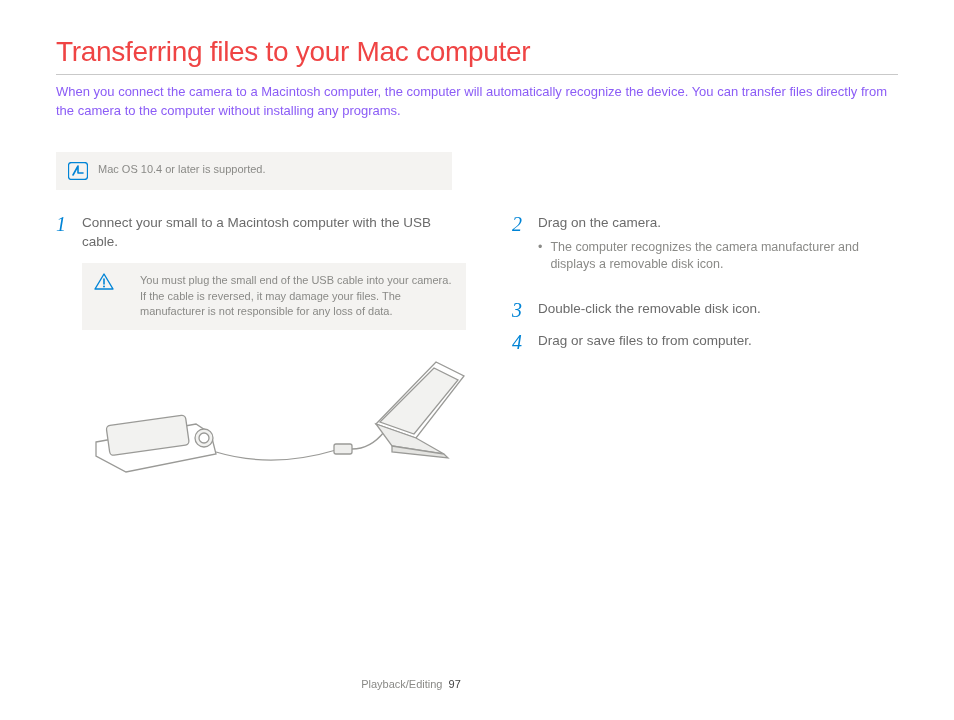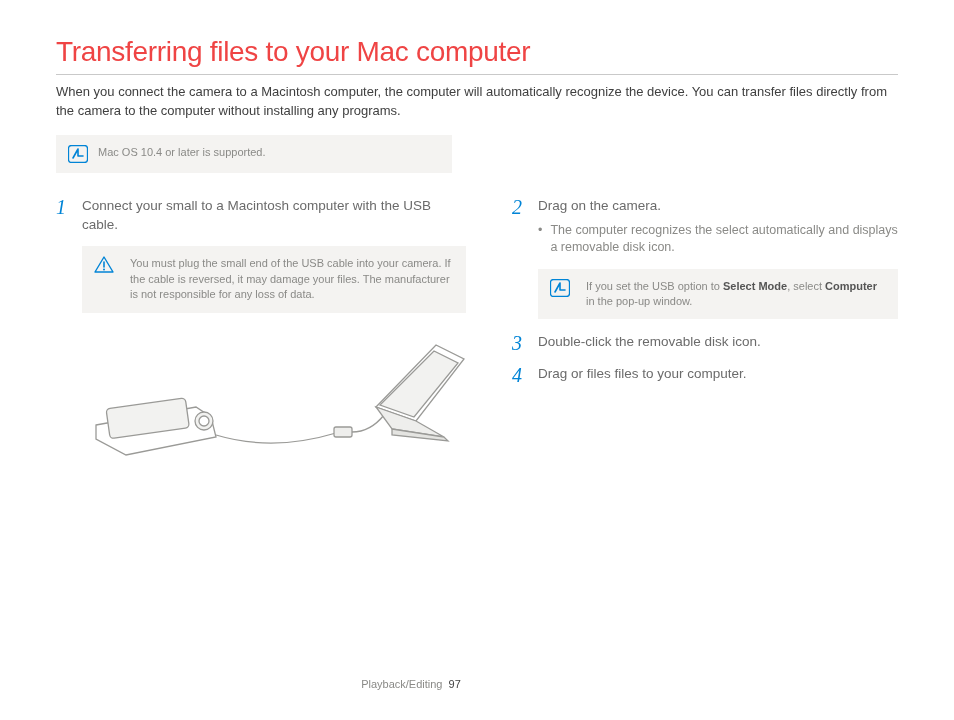--- a/index.html
+++ b/index.html
@@ -20,22 +20,22 @@
     margin-bottom: 6px;
   }
   .hr {
     border: none;
     border-top: 1px solid #c9c9c9;
     margin-bottom: 8px;
   }
   .intro {
     font-size: 13px;
     line-height: 1.45;
-    color: #404040;
-    margin-bottom: 14px;
+    color: #8b5cf6;
+    margin-bottom: 31px;
   }
   .note-box {
     background: #f4f3f1;
     padding: 10px 12px 10px 12px;
     display: flex;
     align-items: flex-start;
     gap: 10px;
     margin-bottom: 24px;
     width: 396px;
   }
@@ -80,21 +80,21 @@
     gap: 8px;
     margin-top: 6px;
     font-size: 12.5px;
     color: #8a8a87;
   }
   .sub-bullet .dot { flex: 0 0 auto; }
   .inner-note {
     background: #f4f3f1;
     padding: 10px 12px;
     display: flex;
-    gap: 16px;
+    gap: 26px;
     margin-top: 10px;
     margin-left: 26px;
   }
   .inner-note .txt {
     font-size: 11px;
     line-height: 1.4;
     color: #8a8a87;
   }
   .inner-note b, .note-box b { color: #555; font-weight: 700; }
   .illustration {
@@ -171,47 +171,36 @@
     </div>
   </div>
 
   <div class="col">
     <div class="step">
       <span class="num">2</span>
       <div class="body">
         <span>Drag on the camera.</span>
         <div class="sub-bullet">
           <span class="dot">•</span>
-          <span>The computer recognizes the select automatically and displays a removable disk icon.</span>
+          <span>The computer recognizes the camera manufacturer and displays a removable disk icon.</span>
         </div>
       </div>
     </div>
 
-    <div class="inner-note">
-      <span class="icon-holder">
-        <svg width="20" height="18" viewBox="0 0 20 18">
-          <rect x="0.5" y="0.5" width="19" height="17" rx="3" fill="none" stroke="#0084d6" stroke-width="1.3"></rect>
-          <path d="M5 13 L10 4 L10 11 L15 11" fill="none" stroke="#0084d6" stroke-width="1.6" stroke-linecap="round" stroke-linejoin="round"></path>
-        </svg>
-      </span>
-      <span class="txt">
-        <span>If you set the USB option to </span><b>Select Mode</b><span>, select </span><b>Computer</b><span> in the pop-up window.</span>
-      </span>
-    </div>
 
     <div style="height:14px"></div>
 
     <div class="step">
       <span class="num">3</span>
       <span class="body">Double-click the removable disk icon.</span>
     </div>
 
     <div class="step">
       <span class="num">4</span>
-      <span class="body">Drag or files files to your computer.</span>
+      <span class="body">Drag or save files to from computer.</span>
     </div>
   </div>
 
 </div>
 
 <div class="footer">
   <span>Playback/Editing</span>&nbsp;&nbsp;<span class="pg">97</span>
 </div>
 
 </body></html>

